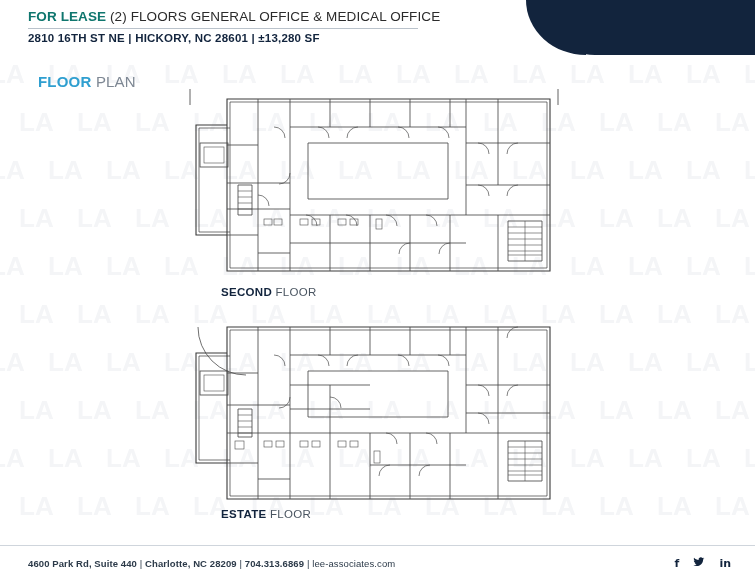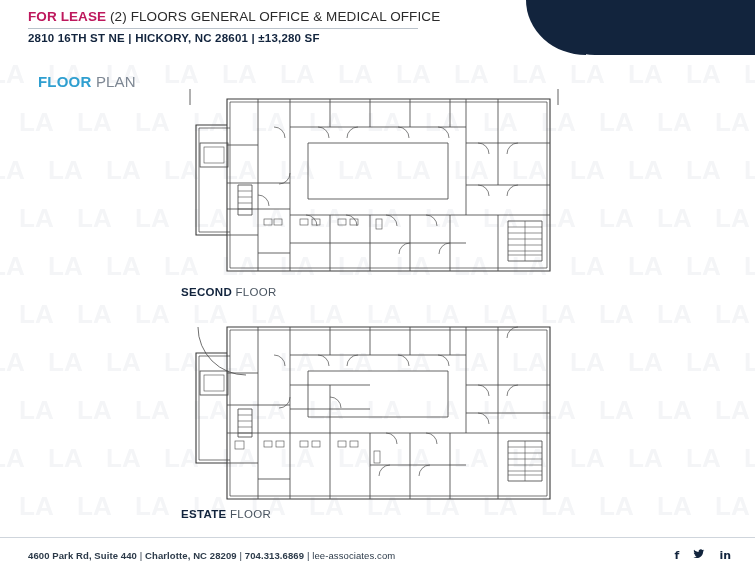--- a/index.html
+++ b/index.html
@@ -42,21 +42,21 @@
   }
   .header-line1 {
     position: absolute;
     left: 28px; top: 9px;
     font-size: 13.5px;
     letter-spacing: 0.1px;
     color: #2b2b2b;
     white-space: nowrap;
   }
   .header-line1 .bold-blue {
-    color: #be185d;
+    color: #0f766e;
     font-weight: bold;
   }
   .header-line1 .rest { font-weight: normal; }
   .header-rule {
     position: absolute;
     left: 28px; top: 28px;
     width: 390px;
     height: 1px;
     background: #b9c2cb;
   }
@@ -138,33 +138,34 @@
     font-size: 15px;
     letter-spacing: 0.2px;
   }
   .section-title .t-bold { color: #2f9fd0; font-weight: bold; }
   .section-title .t-light { color: #7d8793; font-weight: normal; }
 
   .plan-caption {
     position: absolute;
     font-size: 11.5px;
     letter-spacing: 0.3px;
+    margin-left: 40px;
   }
   .plan-caption .c-bold { color: #12243d; font-weight: bold; }
   .plan-caption .c-light { color: #4a5561; font-weight: normal; }
 
   .plan-wrap {
     position: absolute;
   }
   .plan-wrap svg { display: block; }
 
   
   .footer {
     position: absolute;
-    left: 0; bottom: 12px;
+    left: 0; bottom: 4px;
     width: 755px;
     height: 38px;
     background: #ffffff;
     border-top: 1px solid #cfd5dc;
     z-index: 2;
   }
   .footer-text {
     position: absolute;
     left: 28px; top: 12px;
     font-size: 9.5px;

